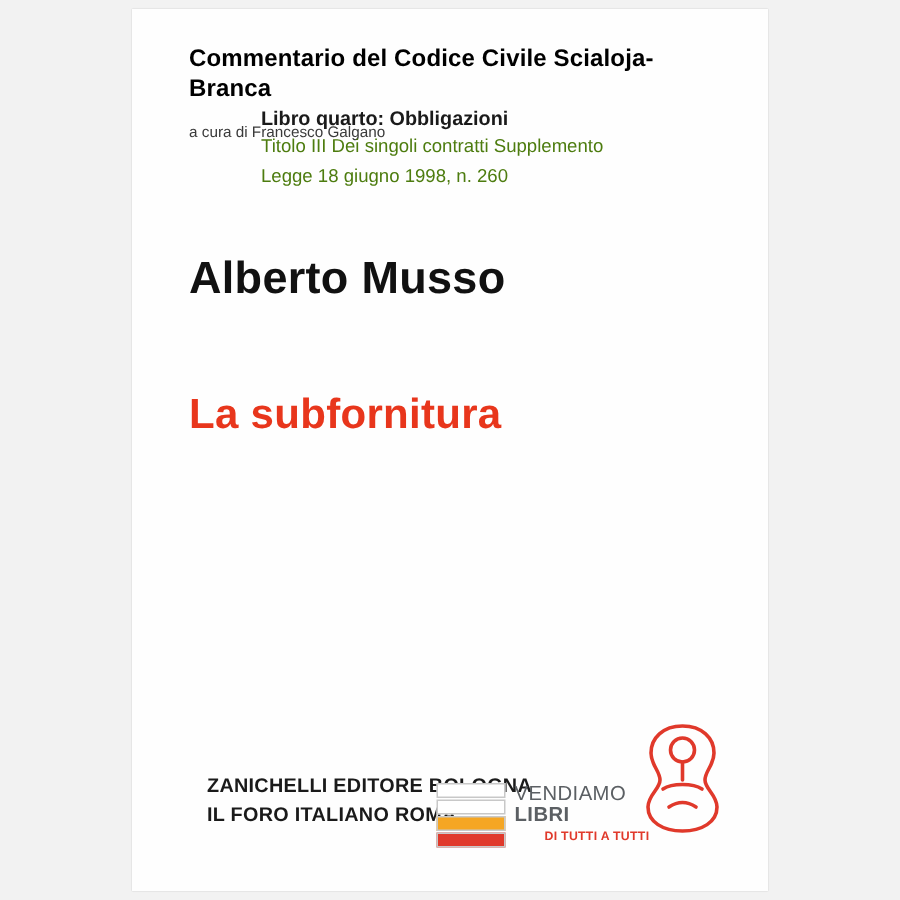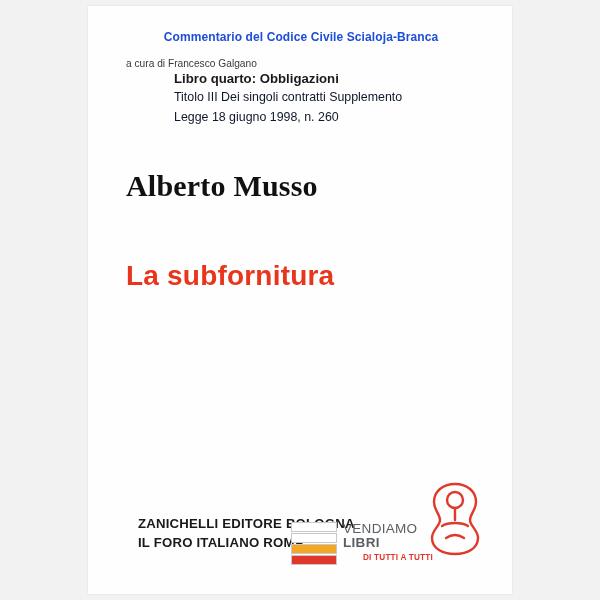--- a/index.html
+++ b/index.html
@@ -40,26 +40,25 @@
   }
 
   
   .series-block {
     position: absolute;
     left: 38px;
     top: 24px;
     width: 350px;
   }
   .series-title {
-    font-size: 12px;
-    font-weight: bold;
-    color: #1d4ed8;
+    font-size: 16px;
+    font-weight: bold;
+    color: #000000;
     letter-spacing: 0.1px;
     line-height: 1.25;
-    text-align: center;
   }
   .series-editor {
     margin-top: 13px;
     font-size: 10.2px;
     color: #3a3a3a;
     line-height: 1.2;
   }
 
   
   .part-block {
@@ -70,35 +69,34 @@
     margin-left: 48px;
   }
   .part-title {
     font-size: 13.2px;
     font-weight: bold;
     color: #1a1a1a;
     line-height: 1.3;
   }
   .part-line {
     font-size: 12.4px;
-    color: #0f172a;
+    color: #4d7c0f;
     line-height: 1.45;
     margin-top: 2px;
   }
 
   
   .author {
     position: absolute;
     left: 38px;
     top: 163px;
     font-size: 30px;
     font-weight: bold;
     color: #111111;
     letter-spacing: 0.2px;
-    font-family: Liberation Serif, serif;
   }
   .booktitle {
     position: absolute;
     left: 38px;
     top: 218px;
     font-size: 28px;
     font-weight: bold;
     color: #e8361c;
     letter-spacing: 0.2px;
     margin-top: 36px;

